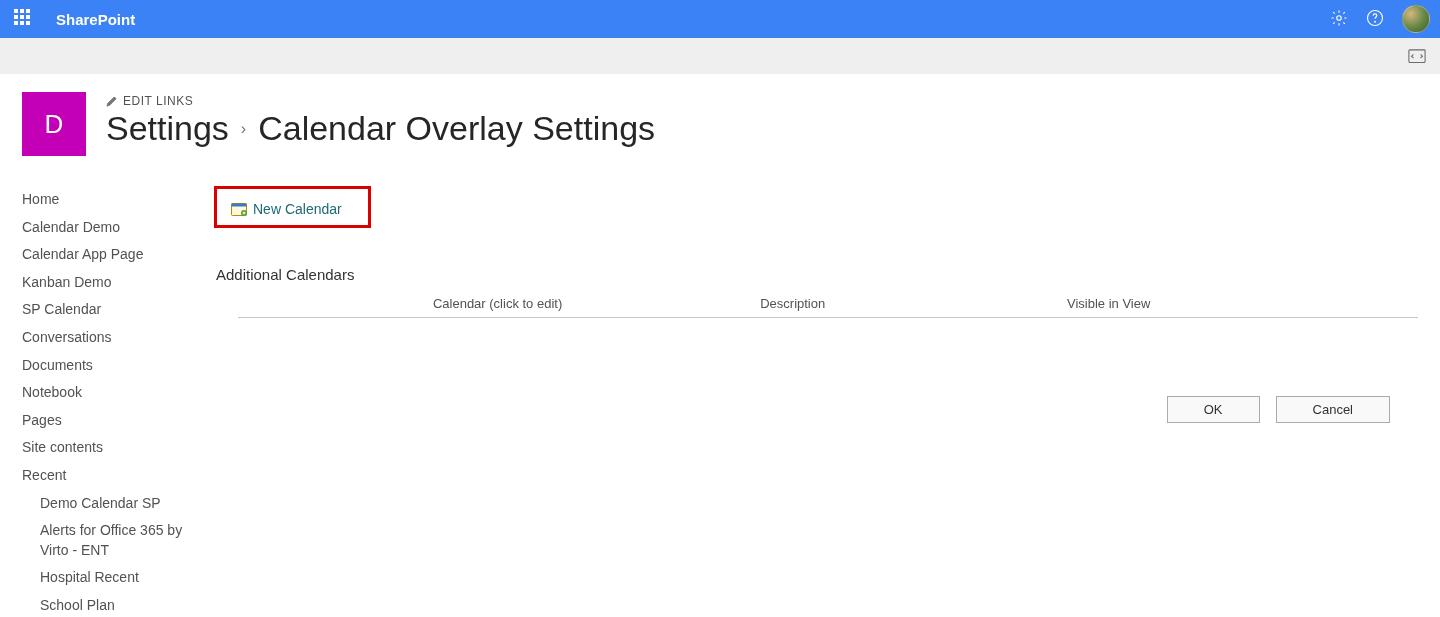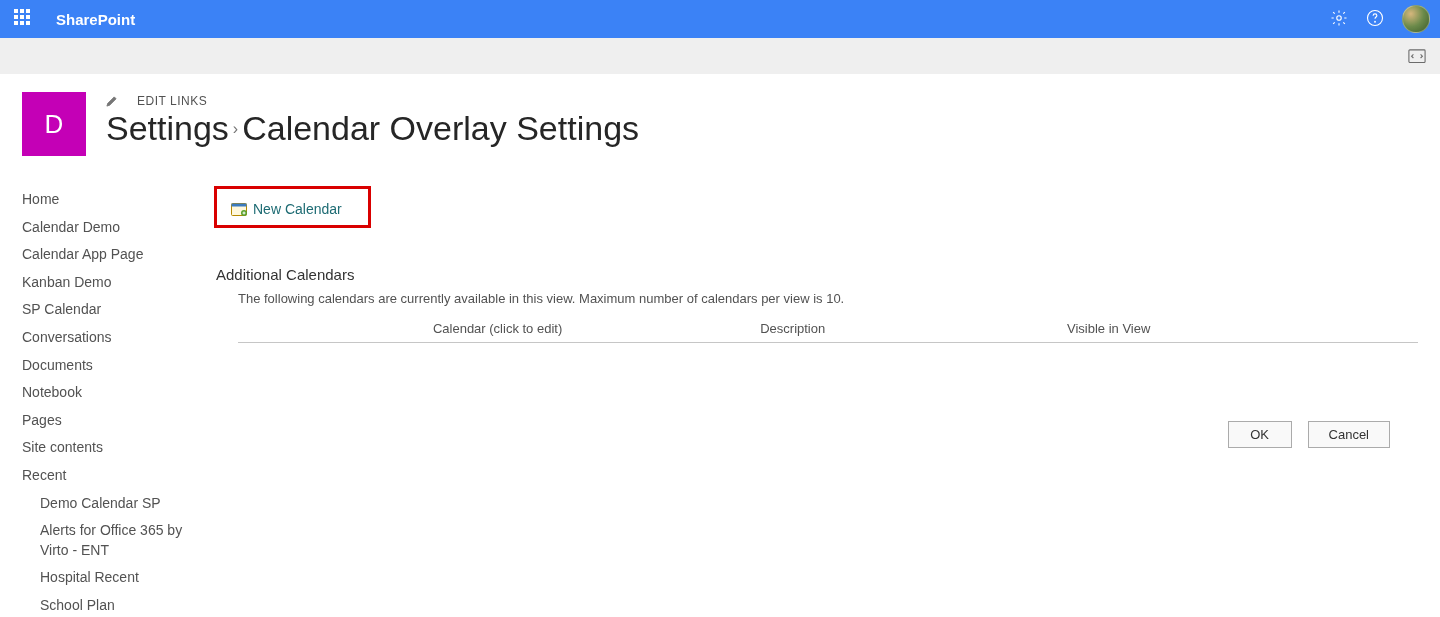--- a/index.html
+++ b/index.html
@@ -82,32 +82,32 @@
     margin-right: 20px;
     flex-shrink:0;
   }
   .title-stack { padding-top: 2px; }
   .edit-links {
     font-size: 12px;
     color: #525252;
     letter-spacing: .5px;
     display:flex;
     align-items:center;
-    gap:20px;
+    gap:6px;
     cursor: pointer;
     margin-bottom: 2px;
   }
   .edit-links svg { width:11px; height:11px; stroke:#767676; fill:#767676; }
   .breadcrumb {
     font-size: 34px;
     font-weight: 300;
     color: #262626;
     display:flex;
     align-items:center;
-    gap: 4px;
+    gap: 12px;
     line-height:1.1;
   }
   .breadcrumb a { color:#262626; text-decoration:none; }
   .chevron-sep { font-size: 16px; color:#767676; }
 
   
   .body-cols {
     display:flex;
     margin-top: 30px;
   }
@@ -182,21 +182,21 @@
 
   .action-row {
     margin-top: 78px;
     margin-right: 28px;
     display:flex;
     justify-content:flex-end;
     gap: 16px;
   }
   .btn {
     min-width: 64px;
-    padding: 5px 20px;
+    padding: 5px 36px;
     font-size: 13px;
     background: #f9f9f9;
     border: 1px solid #ababab;
     color: #333;
     cursor: pointer;
   }
 
 </style>
 </head>
 <body>
@@ -322,21 +322,20 @@
                 <rect x="0.5" y="1.5" width="15" height="12" rx="1" fill="#fff8dc" stroke="#b58900"></rect>
                 <rect x="0.5" y="1.5" width="15" height="3" fill="#3b7bbf"></rect>
                 <circle cx="13" cy="11" r="3" fill="#5aa02c"></circle>
                 <path d="M13 9.5v3M11.5 11h3" stroke="#fff" stroke-width="1"></path>
               </svg>
           </span>
           <a href="#">New Calendar</a>
         </div>
 
         <div class="section-title">Additional Calendars</div>
-        <div class="section-desc">The following calendars are currently available in this view. Maximum number of calendars per view is 10.</div>
 
         <table class="cal-table">
           <thead>
             <tr>
               <th class="col-cal">Calendar (click to edit)</th>
               <th class="col-desc">Description</th>
               <th class="col-vis">Visible in View</th>
             </tr>
           </thead>
           <tbody></tbody>

